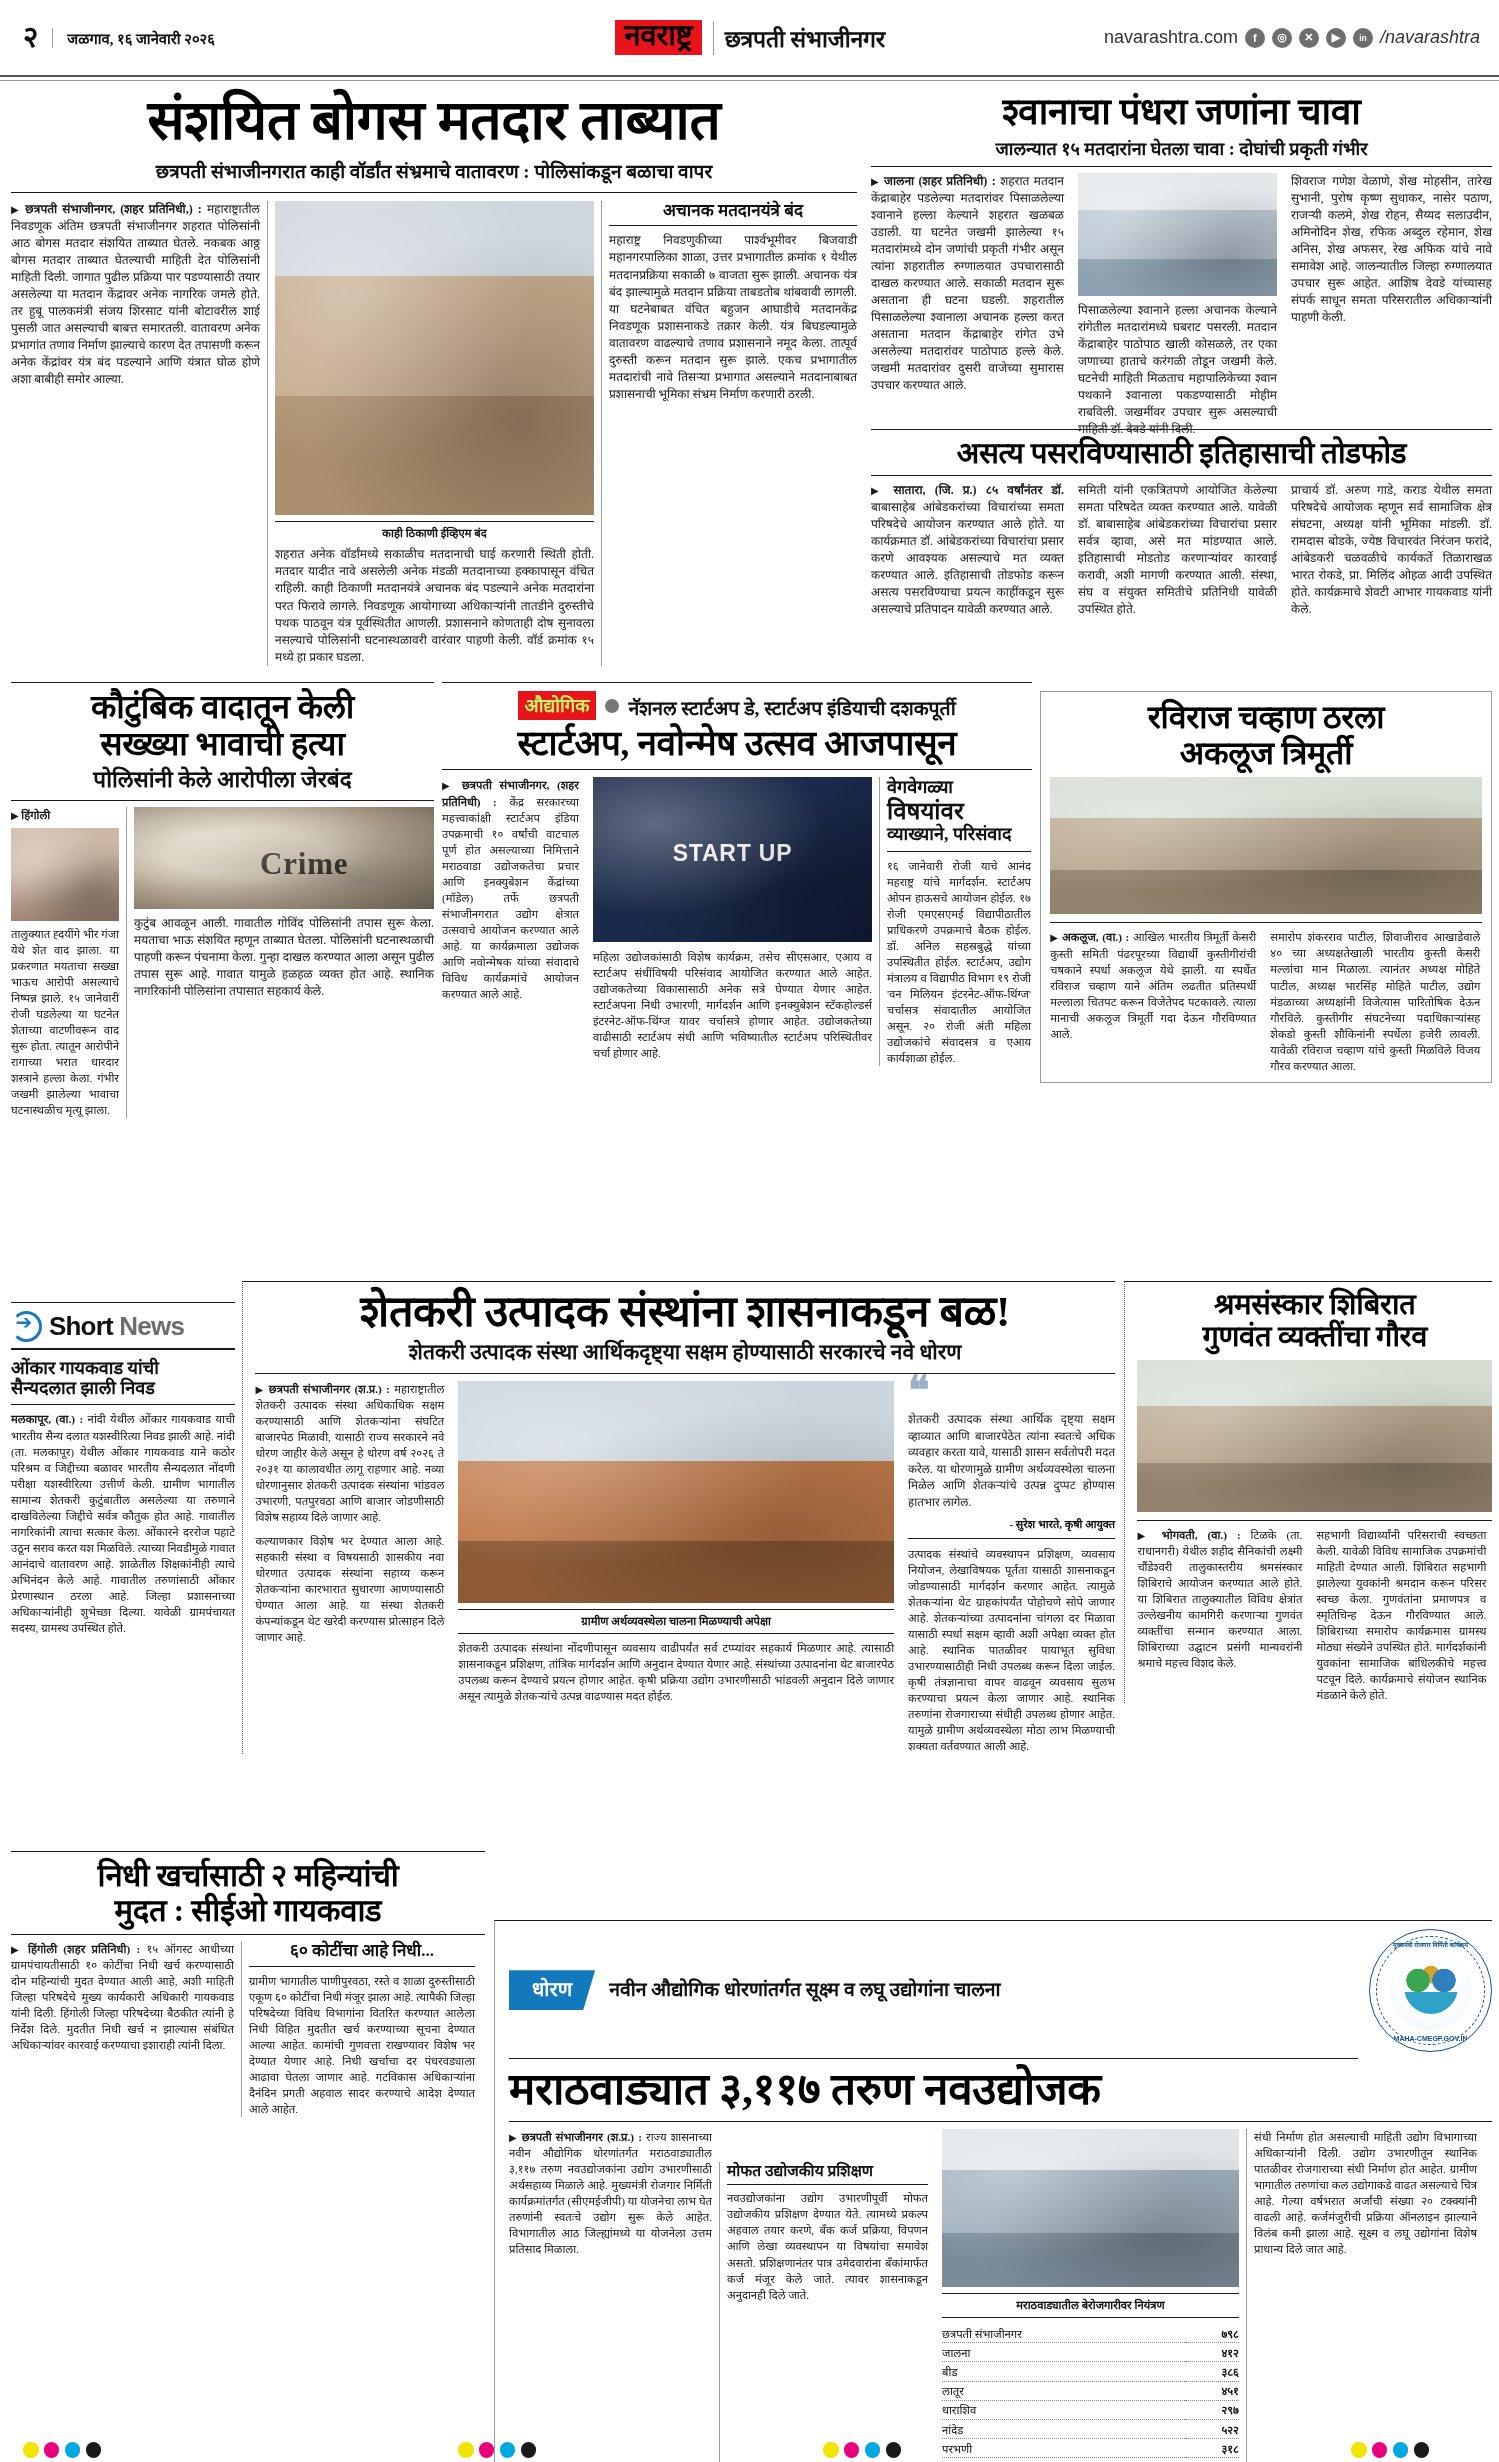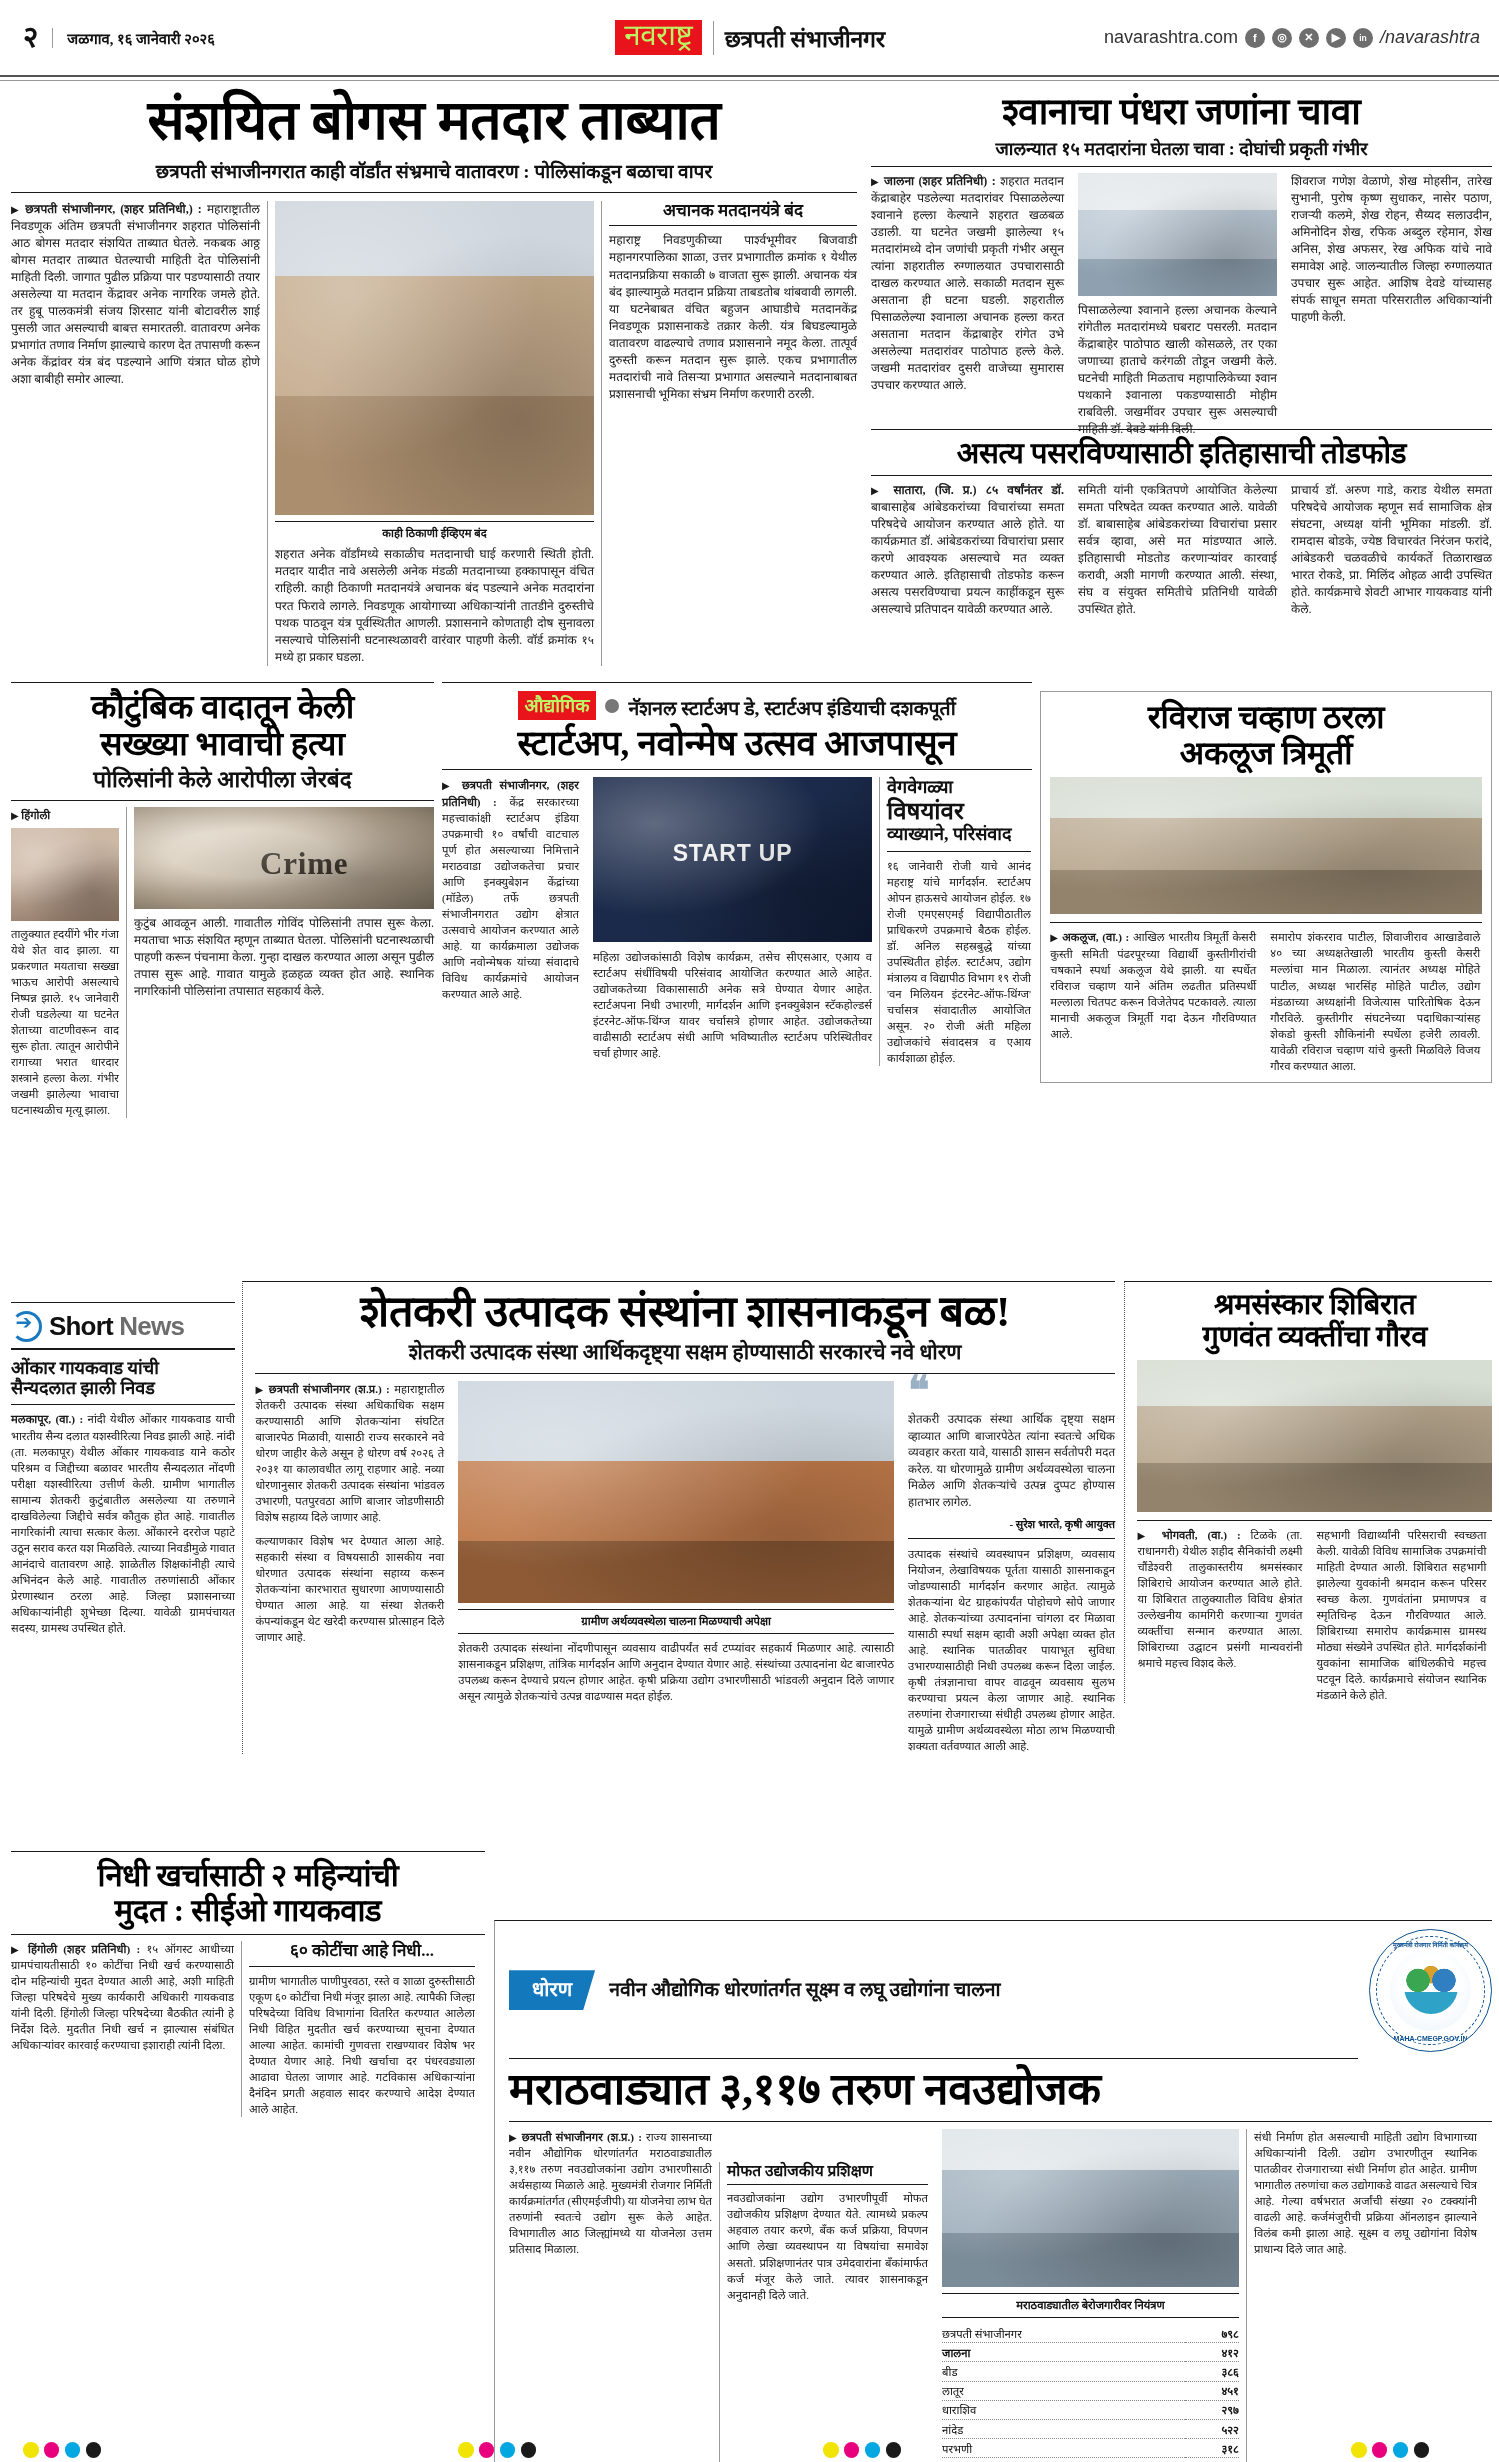--- a/index.html
+++ b/index.html
@@ -58,21 +58,21 @@
     display: flex; align-items: center; gap: 14px;
     margin-left: 23px; height: 45px;
   }
   #page-num { font-size: 29.5px; font-weight: bold; line-height: 1; }
   #page-date { font-size: 14.7px; font-weight: bold; padding-left: 14px; }
   #brand-block {
     position: absolute; left: 50%; transform: translateX(-50%);
     display: flex; align-items: center; gap: 11px;
   }
   #brand-logo {
-    background: #e8131b; color: #bef264; font-weight: normal;
+    background: #e8131b; color: #000000; font-weight: bold;
     font-size: 29.5px; padding: 0.8px 9.3px 3.9px; line-height: 1.05;
     letter-spacing: -0.4px;
   }
   #brand-edition { font-size: 23px; font-weight: bold; letter-spacing: -0.2px; }
   #masthead-right {
     position: absolute; right: 20px; display: flex; align-items: center; gap: 7px;
     font-family: "Liberation Sans", sans-serif;
   }
   #site-url { font-size: 18px; color: #333; }
   .soc {
@@ -501,21 +501,21 @@
       <div class="photo factory" style="width:100%; height:158px;"></div>
       <div class="caption mr rule-t" style="margin-top:6.2px;">मराठवाड्यातील बेरोजगारीवर नियंत्रण</div>
       <div class="rule" style="margin:3.1px 0 6.2px;"></div>
       <table style="width:100%; border-collapse:collapse; font-size:11.3px;">
         <tbody>
             <tr>
               <td style="padding: 1.6px 0px; border-bottom: 0.8px dotted rgb(136, 136, 136);">छत्रपती संभाजीनगर</td>
               <td style="padding: 1.6px 0px; text-align: right; font-weight: bold; border-bottom: 0.8px dotted rgb(136, 136, 136);">७९८</td>
             </tr>
             <tr>
-              <td style="padding: 1.6px 0px; border-bottom: 0.8px dotted rgb(136, 136, 136); font-weight: bold;">जालना</td>
+              <td style="padding: 1.6px 0px; border-bottom: 0.8px dotted rgb(136, 136, 136);">जालना</td>
               <td style="padding: 1.6px 0px; text-align: right; font-weight: bold; border-bottom: 0.8px dotted rgb(136, 136, 136);">४१२</td>
             </tr>
             <tr>
               <td style="padding: 1.6px 0px; border-bottom: 0.8px dotted rgb(136, 136, 136);">बीड</td>
               <td style="padding: 1.6px 0px; text-align: right; font-weight: bold; border-bottom: 0.8px dotted rgb(136, 136, 136);">३८६</td>
             </tr>
             <tr>
               <td style="padding: 1.6px 0px; border-bottom: 0.8px dotted rgb(136, 136, 136);">लातूर</td>
               <td style="padding: 1.6px 0px; text-align: right; font-weight: bold; border-bottom: 0.8px dotted rgb(136, 136, 136);">४५१</td>
             </tr>

